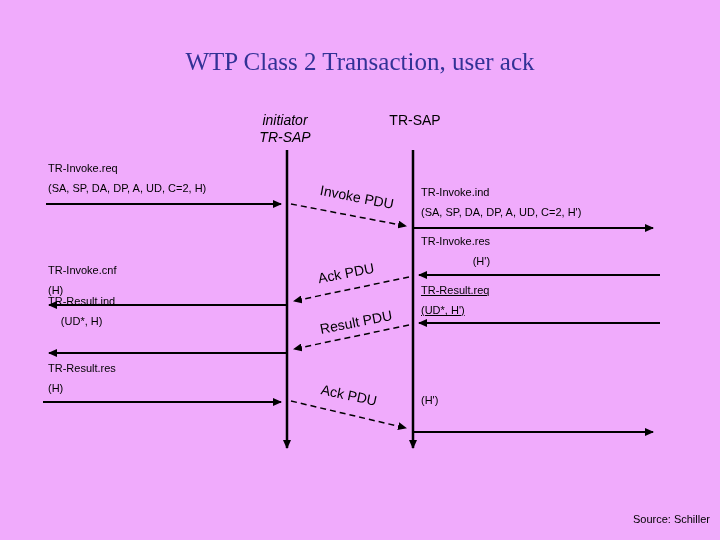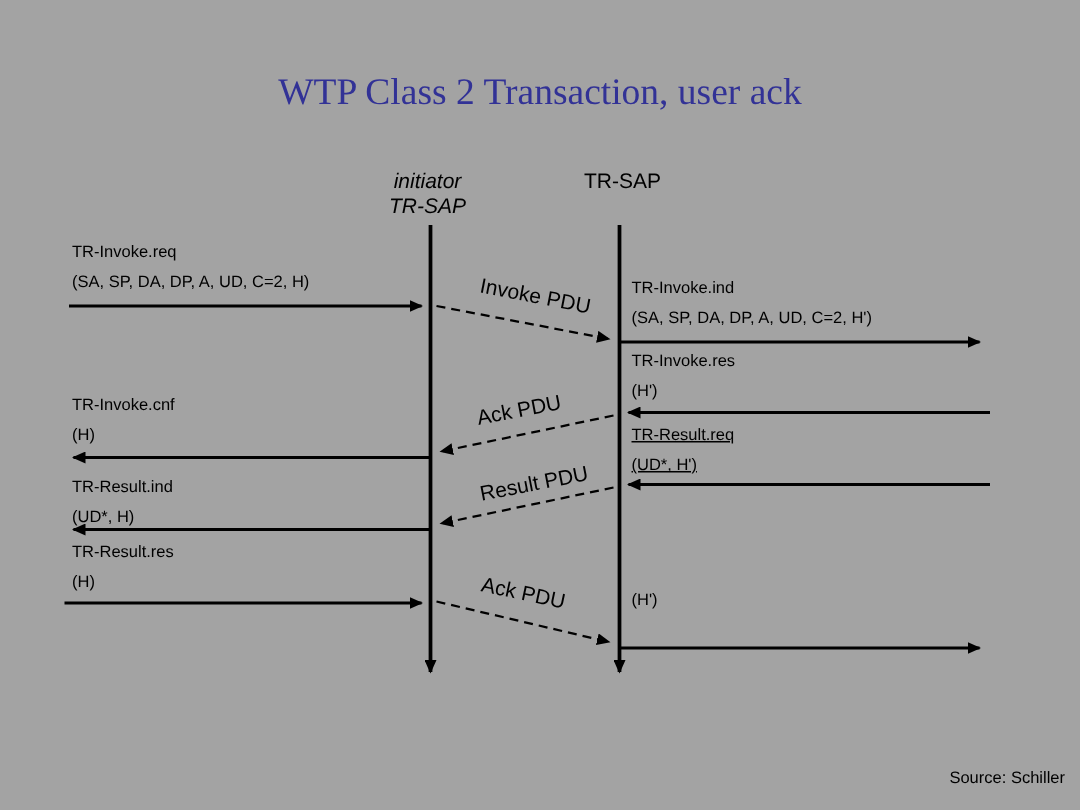--- a/index.html
+++ b/index.html
@@ -4,21 +4,21 @@
 <style>
   html, body {
     margin: 0;
     padding: 0;
     background: #ffffff;
   }
   .slide {
     position: relative;
     width: 720px;
     height: 540px;
-    background: #a3a3a3;
+    background: #f0abfc;
     overflow: hidden;
     font-family: "Liberation Sans", sans-serif;
     color: #000000;
   }
   .title {
     position: absolute;
     left: 0;
     top: 48px;
     width: 720px;
     text-align: center;
@@ -104,34 +104,34 @@
   </svg>
 
   <div class="msg" style="left:48px; top:158px;">
     <div>TR-Invoke.req</div>
     <div>(SA, SP, DA, DP, A, UD, C=2, H)</div>
   </div>
   <div class="msg" style="left:48px; top:260px;">
     <div>TR-Invoke.cnf</div>
     <div>(H)</div>
   </div>
-  <div class="msg" style="left:48px; top:315px;">
+  <div class="msg" style="left:48px; top:291px;text-align:center;">
     <div>TR-Result.ind</div>
     <div>(UD*, H)</div>
   </div>
   <div class="msg" style="left:48px; top:358px;">
     <div>TR-Result.res</div>
     <div>(H)</div>
   </div>
 
   <div class="msg" style="left:421px; top:182px;">
     <div>TR-Invoke.ind</div>
     <div>(SA, SP, DA, DP, A, UD, C=2, H')</div>
   </div>
-  <div class="msg" style="left:421px; top:231px;">
+  <div class="msg" style="left:421px; top:231px;text-align:right;">
     <div>TR-Invoke.res</div>
     <div>(H')</div>
   </div>
   <div class="msg" style="left:421px; top:280px;text-decoration:underline;">
     <div>TR-Result.req</div>
     <div>(UD*, H')</div>
   </div>
   <div class="msg" style="left:421px; top:390px;">
     <div>(H')</div>
   </div>

